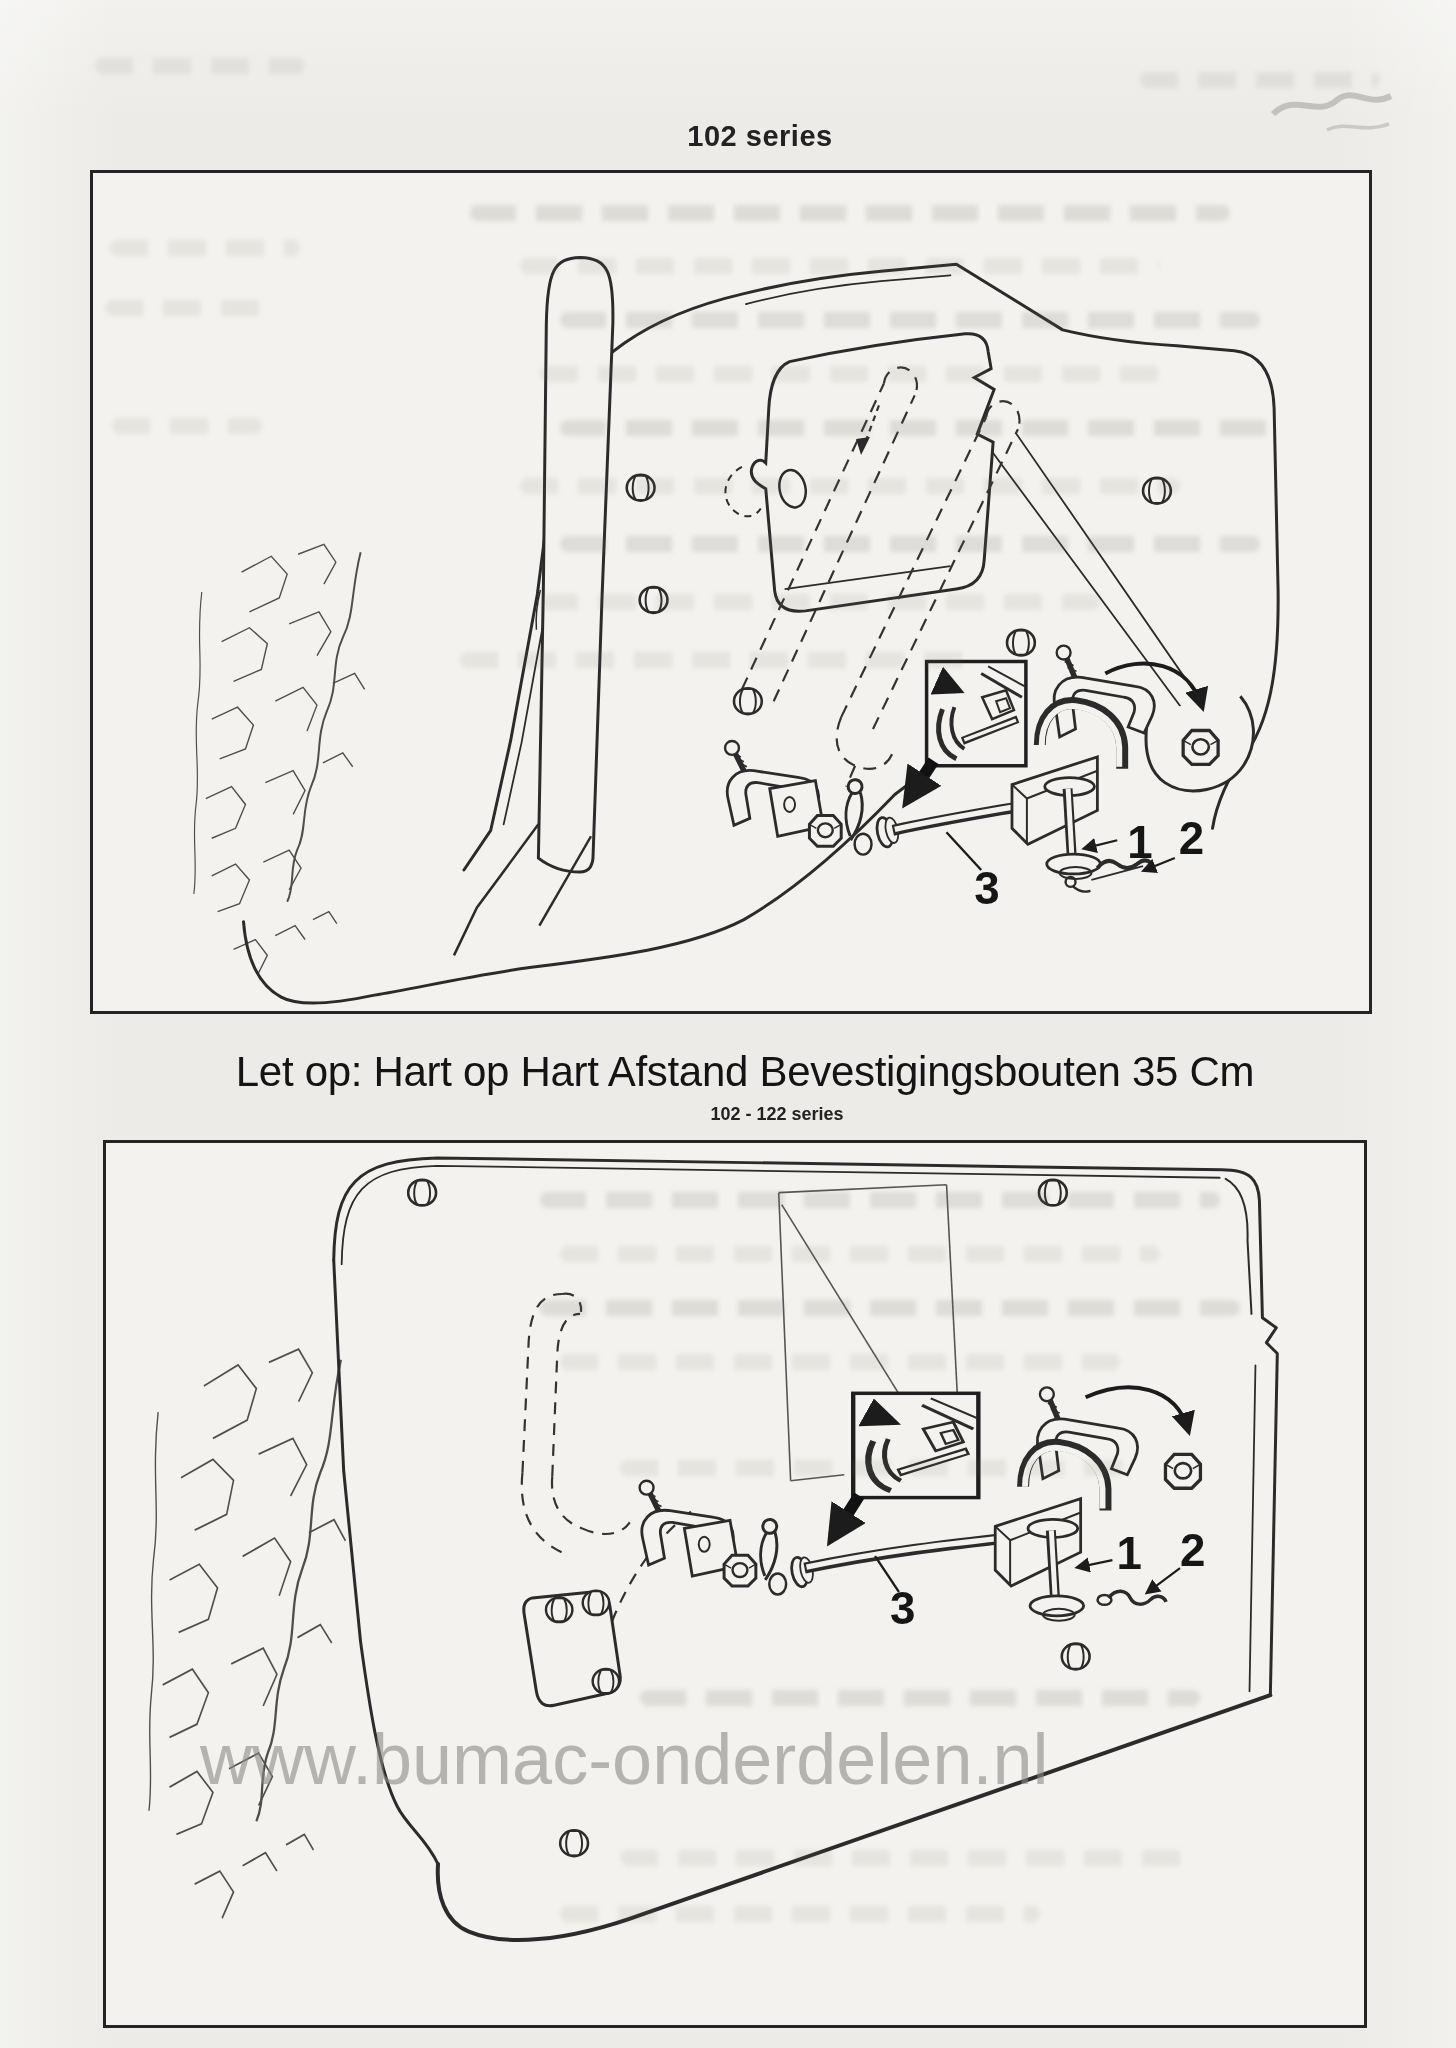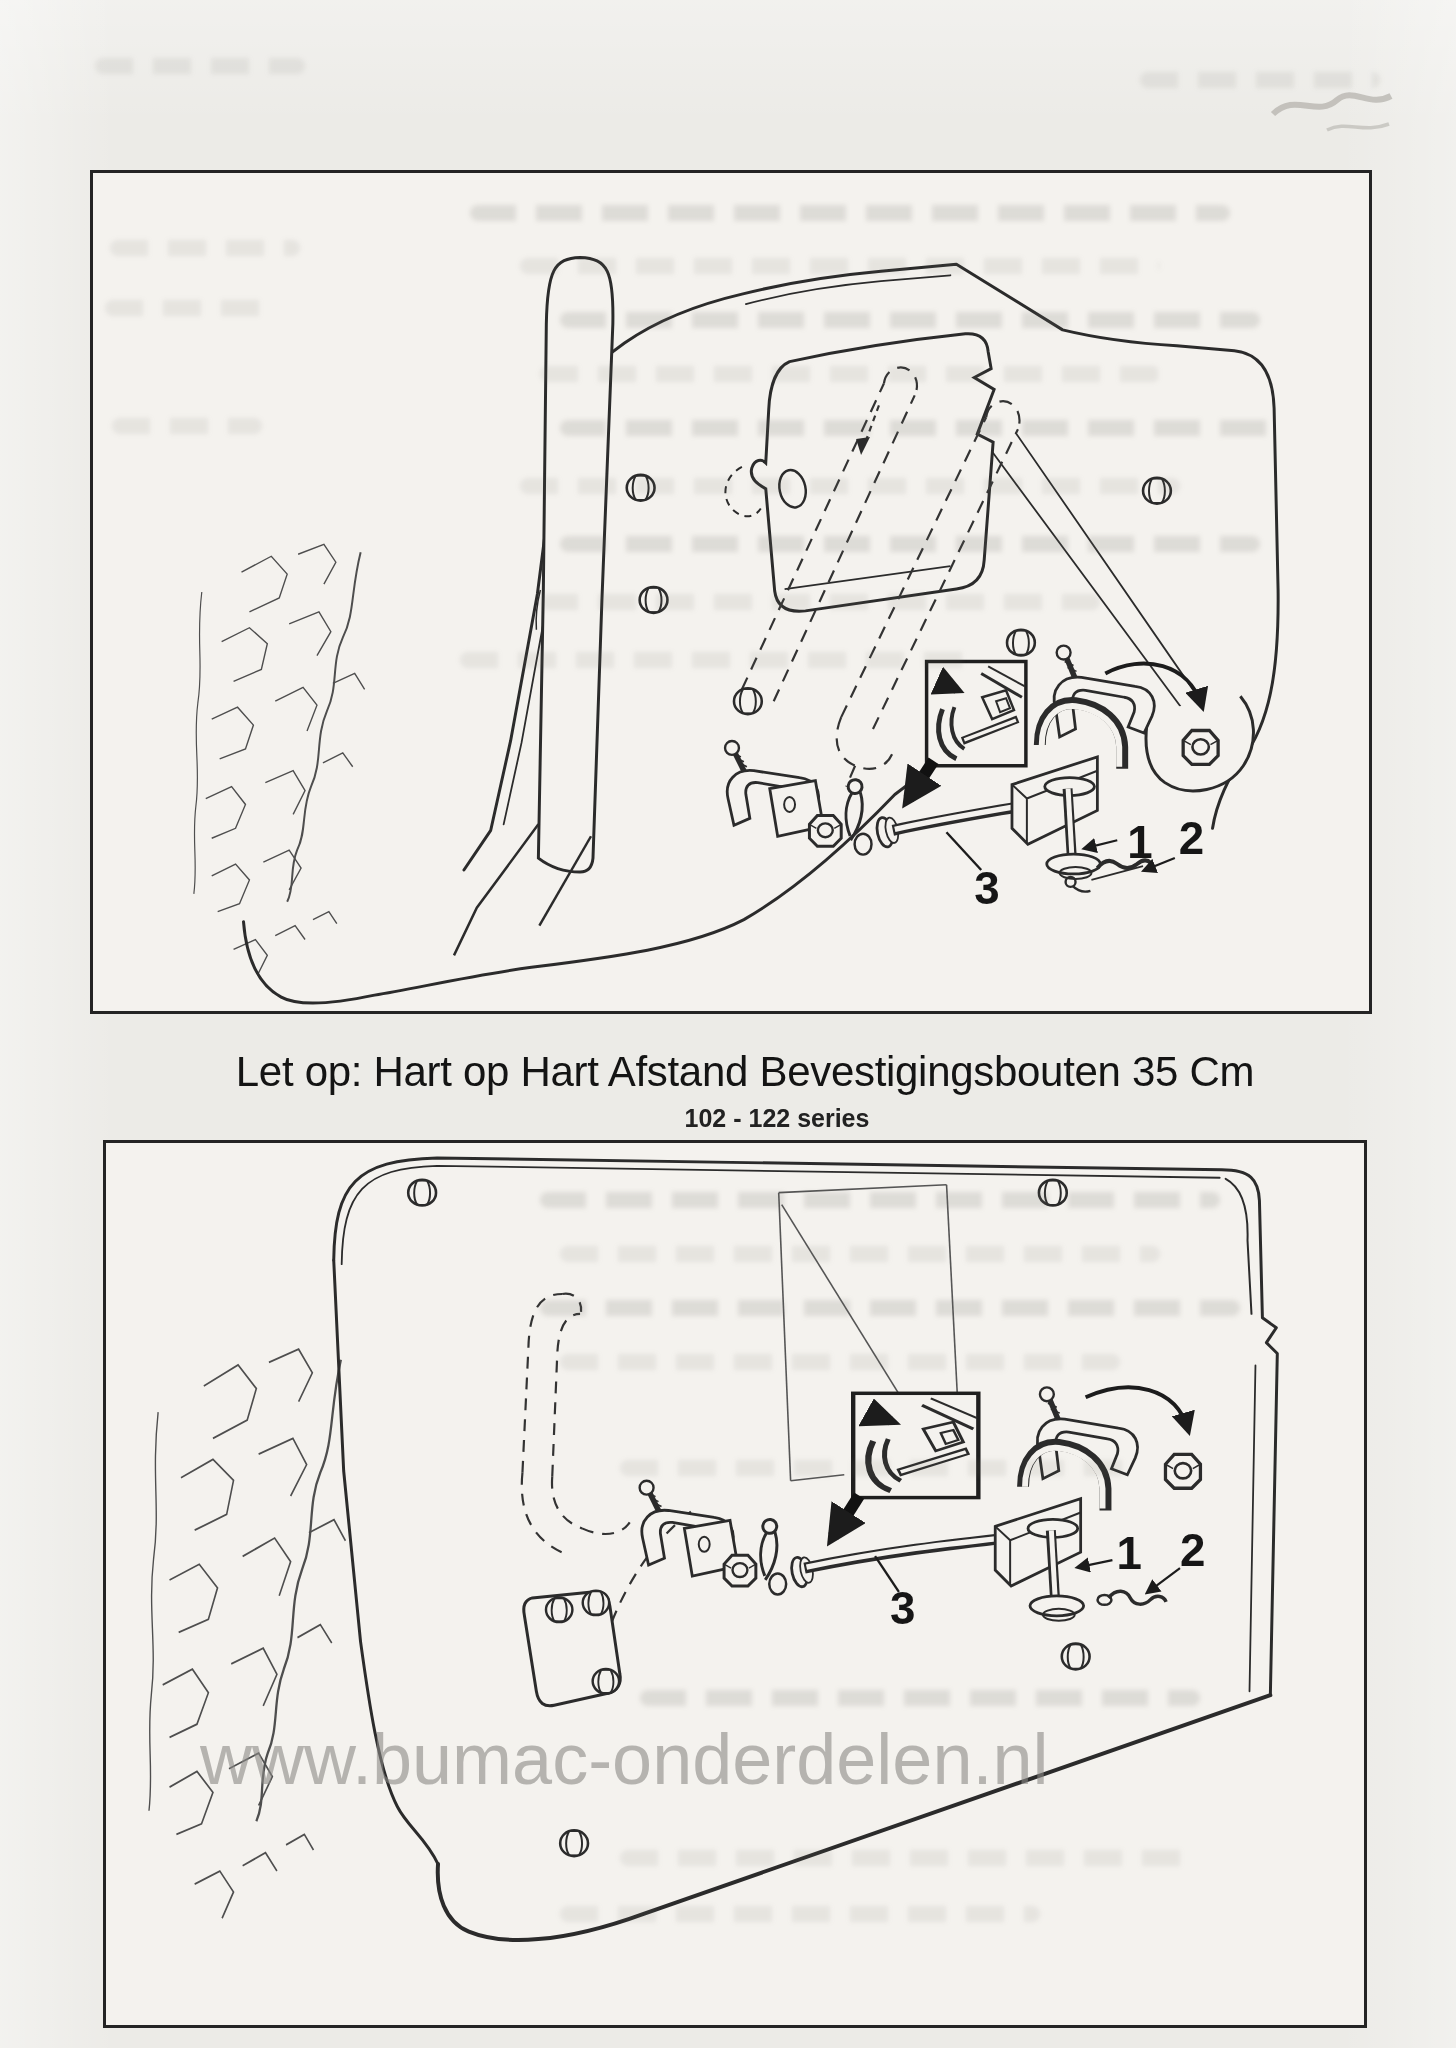--- a/index.html
+++ b/index.html
@@ -8,41 +8,42 @@
   .page:before{content:"";position:absolute;inset:0;
         background:linear-gradient(90deg,rgba(255,255,255,.35),rgba(0,0,0,0) 8%,rgba(0,0,0,0) 92%,rgba(255,255,255,.3)),
                    linear-gradient(180deg,rgba(255,255,255,.3),rgba(0,0,0,0) 6%);pointer-events:none;}
   .series-title{position:absolute;left:64px;width:1392px;text-align:center;
         font-weight:bold;font-size:29px;letter-spacing:.5px;color:#222;}
   .figbox{position:absolute;background:#f4f2ee;border:3px solid #242424;box-sizing:border-box;}
   .figbox svg{display:block;width:100%;height:100%;}
   .caption{position:absolute;left:0;width:1490px;text-align:center;
         font-size:42px;font-weight:400;color:#141414;letter-spacing:-0.3px;}
   .series2{position:absolute;left:100px;width:1354px;text-align:center;
-        font-weight:bold;font-size:25px;color:#222;}
+        font-weight:bold;font-size:18px;color:#222;}
   .watermark{position:absolute;left:200px;top:1718px;font-size:72px;font-weight:400;
         color:rgba(138,137,133,0.60);letter-spacing:0px;white-space:nowrap;z-index:5;}
   .ghost{position:absolute;height:16px;border-radius:8px;filter:blur(2.6px);pointer-events:none;
         background:repeating-linear-gradient(90deg,rgba(108,106,99,0.16) 0 46px,rgba(0,0,0,0) 46px 66px);}
   .ghost.soft{background:repeating-linear-gradient(90deg,rgba(108,106,99,0.10) 0 38px,rgba(0,0,0,0) 38px 58px);}
   .scanmark{position:absolute;pointer-events:none;}
   text.pnum{font-family:"Liberation Sans",sans-serif;font-weight:bold;font-size:46px;fill:#161616;}
 </style>
 </head>
 <body>
 
 <div class="page">
 
   <div class="ghost soft" style="left:95px;top:58px;width:210px;"></div>
   <div class="ghost soft" style="left:1140px;top:72px;width:240px;"></div>
   <svg class="scanmark" style="left:1265px;top:80px;" width="140" height="64">
     <path d="M8 34 C30 12 52 38 72 20 C88 6 104 28 126 16" stroke="#b5b3ae" stroke-width="6" fill="none" opacity="0.75"></path>
     <path d="M62 50 C82 40 98 54 124 44" stroke="#bcbab5" stroke-width="3.5" fill="none" opacity="0.7"></path>
   </svg>
 
+  <div class="series-title" style="top:120px;">102 series</div>
 
   <div class="figbox" style="left:90px;top:170px;width:1282px;height:844px;">
   <svg viewBox="0 0 1282 844">
     <defs>
       <marker id="mhead" markerUnits="strokeWidth" markerWidth="3.4" markerHeight="3.4" refX="2.4" refY="1.7" orient="auto">
         <path d="M0,0 L3.4,1.7 L0,3.4 z" fill="#1c1c1c"></path>
       </marker>
       <marker id="mcurve" markerUnits="strokeWidth" markerWidth="6" markerHeight="6" refX="4.2" refY="3" orient="auto">
         <path d="M0,0 L6,3 L0,6 z" fill="#1c1c1c"></path>
       </marker>

